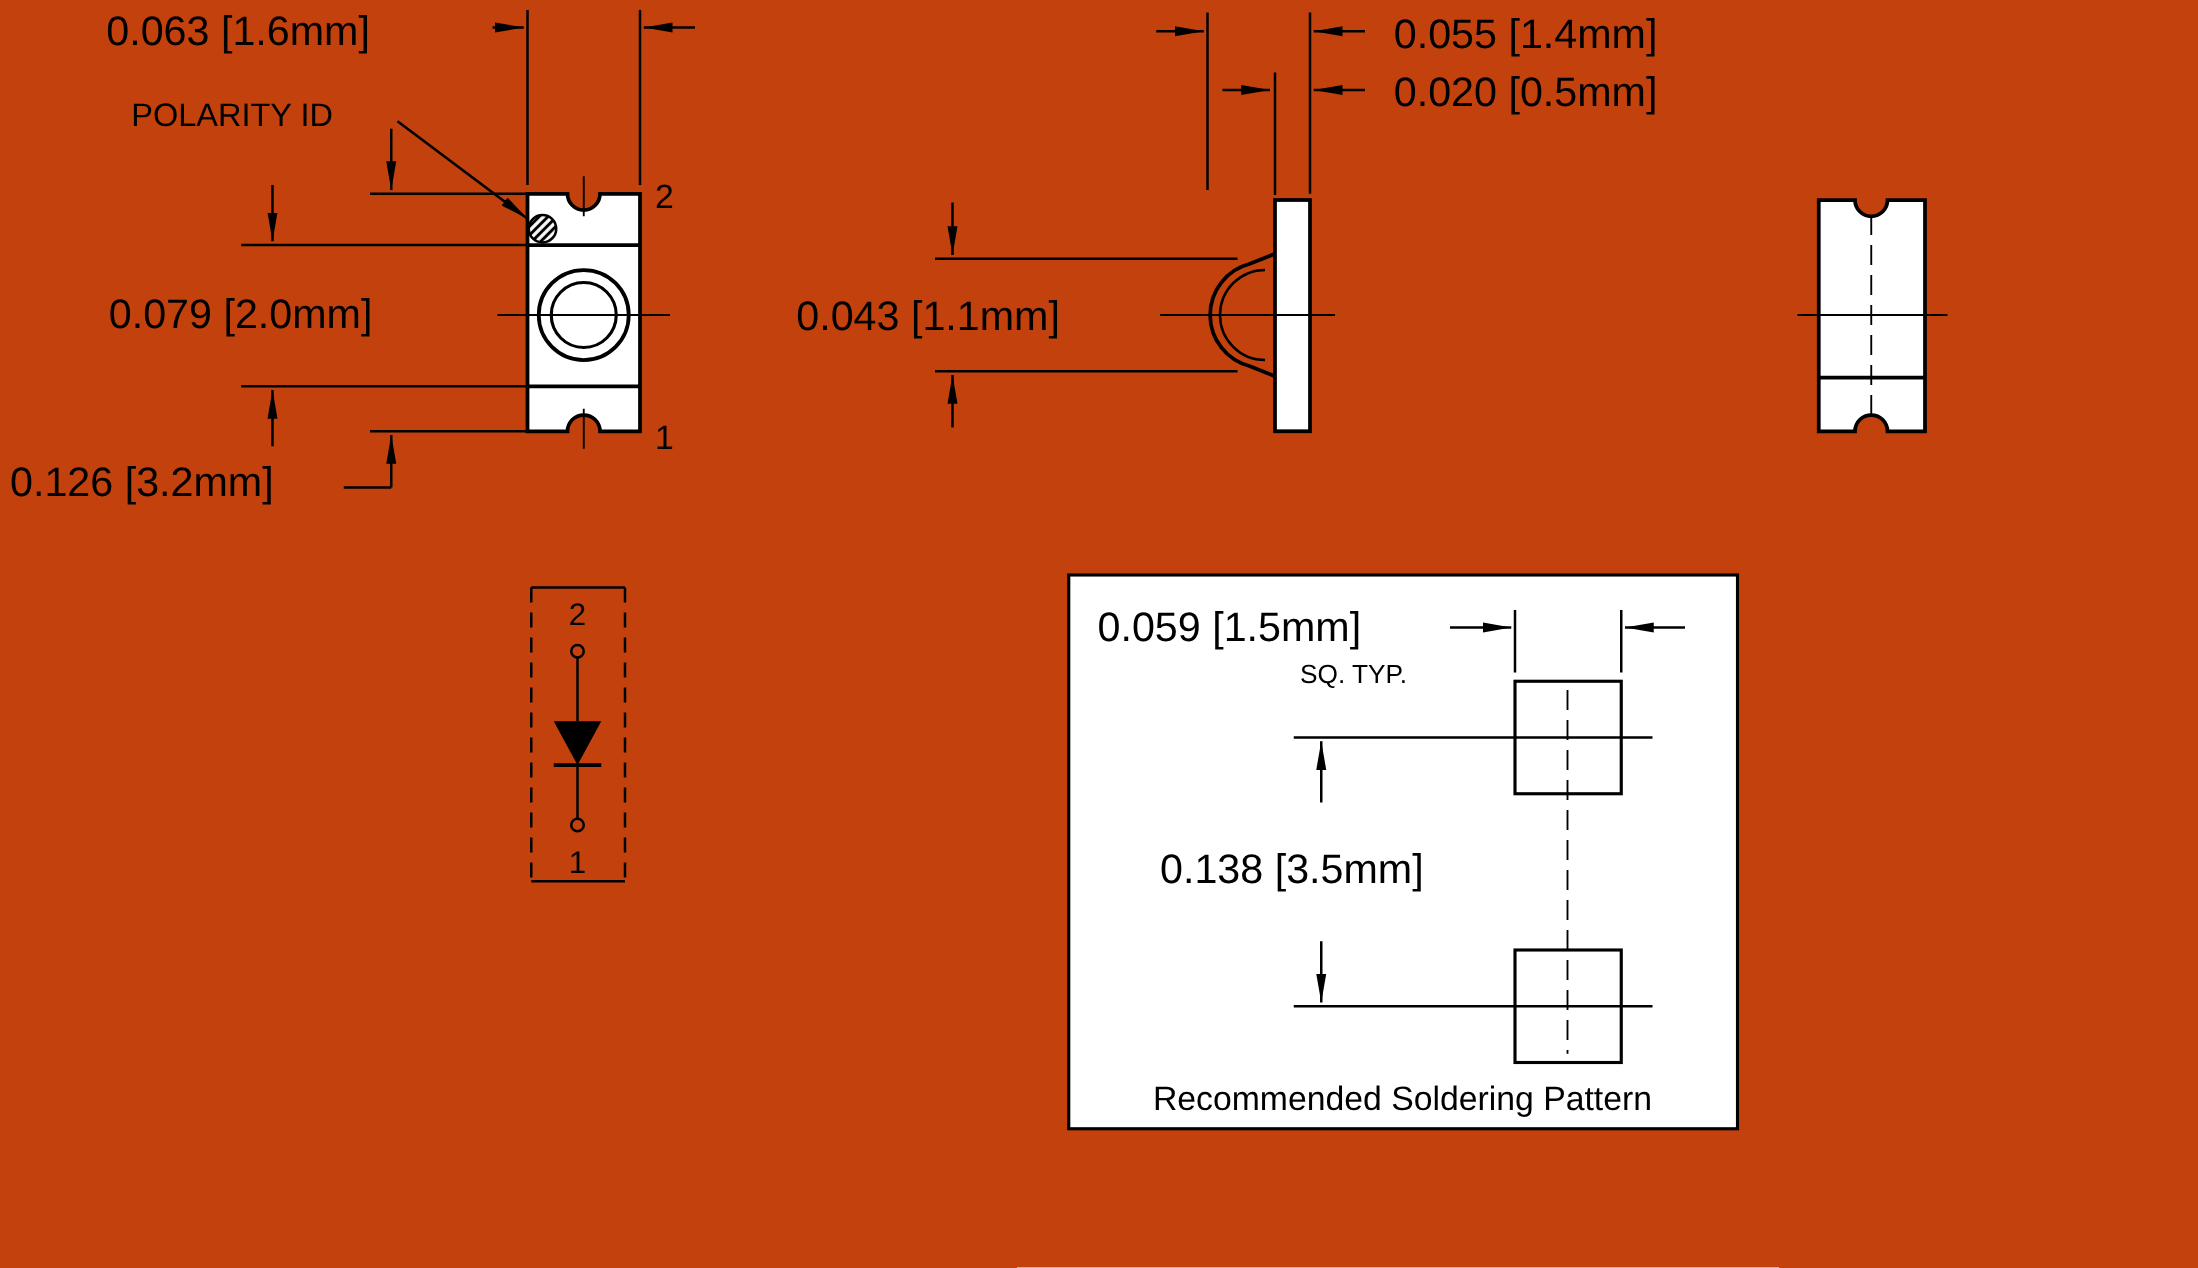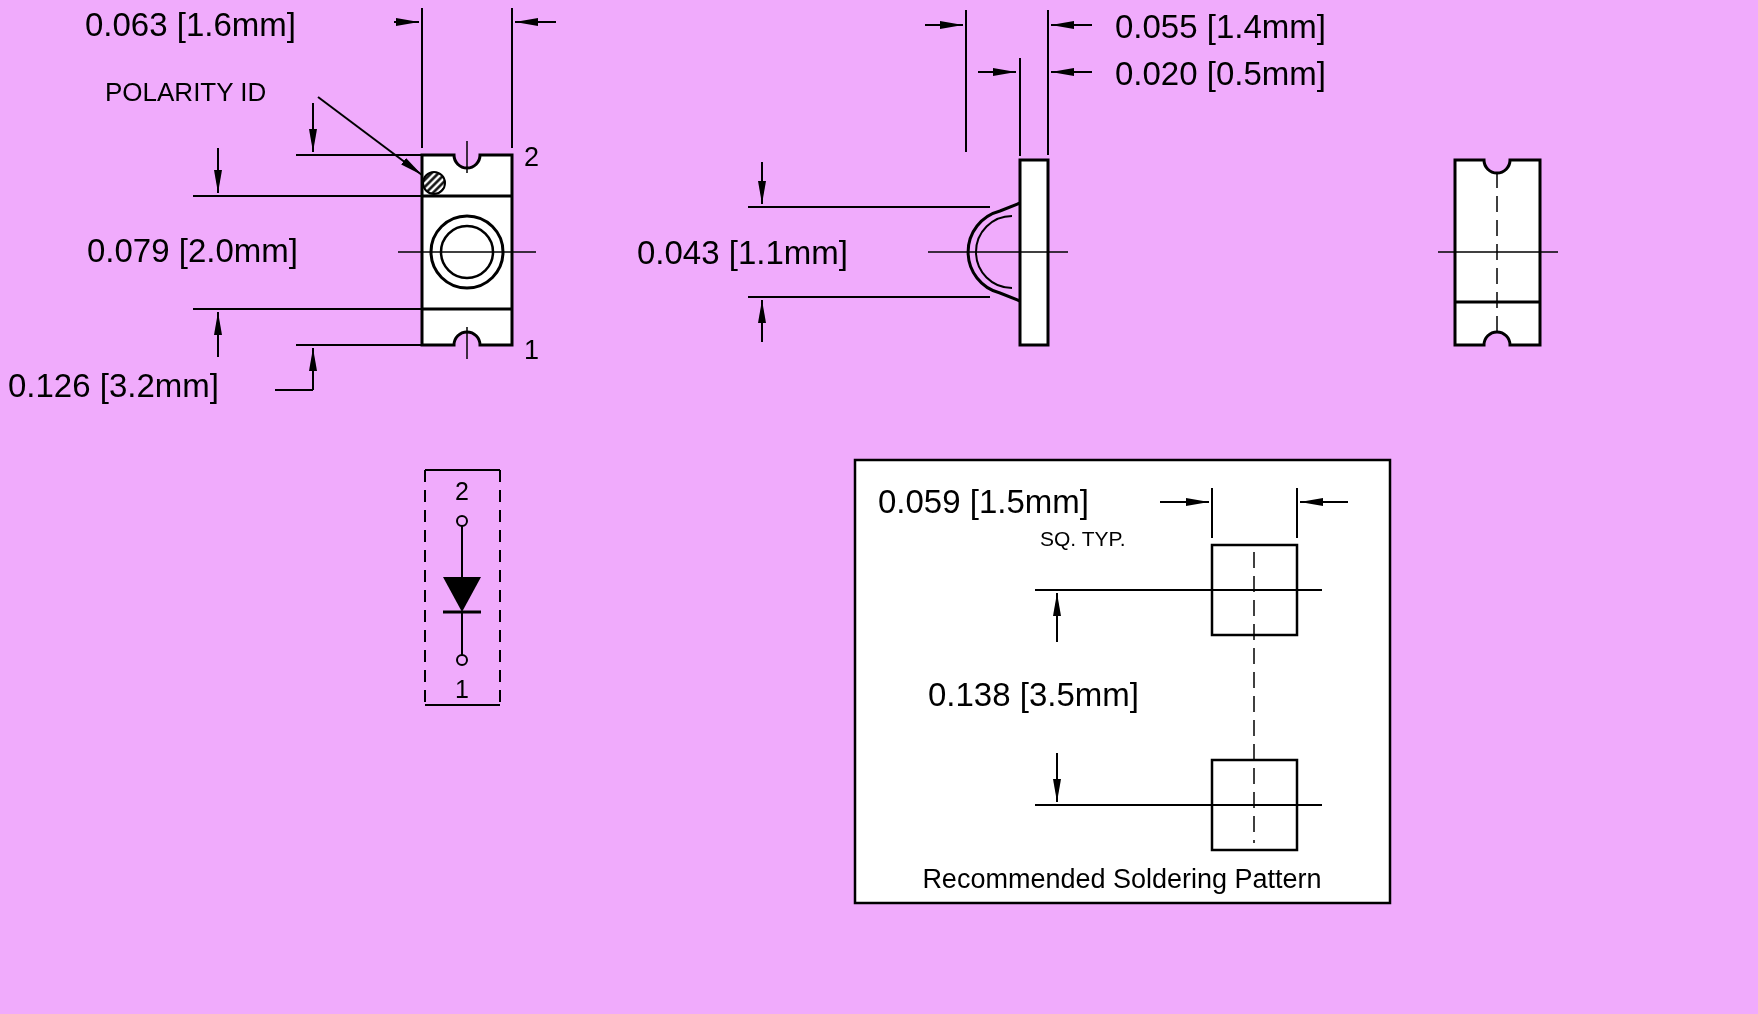--- a/index.html
+++ b/index.html
@@ -4,21 +4,21 @@
 <style>
   html, body {
     margin: 0;
     padding: 0;
     background: #ffffff;
   }
   .canvas {
     position: relative;
     width: 1758px;
     height: 1014px;
-    background: #f0abfc;
+    background: #c2410c;
     overflow: hidden;
   }
   svg { display: block; }
   .dim {
     font-family: "Liberation Sans", sans-serif;
     font-size: 33px;
     fill: #000;
     stroke: none;
   }
   .polarity {

